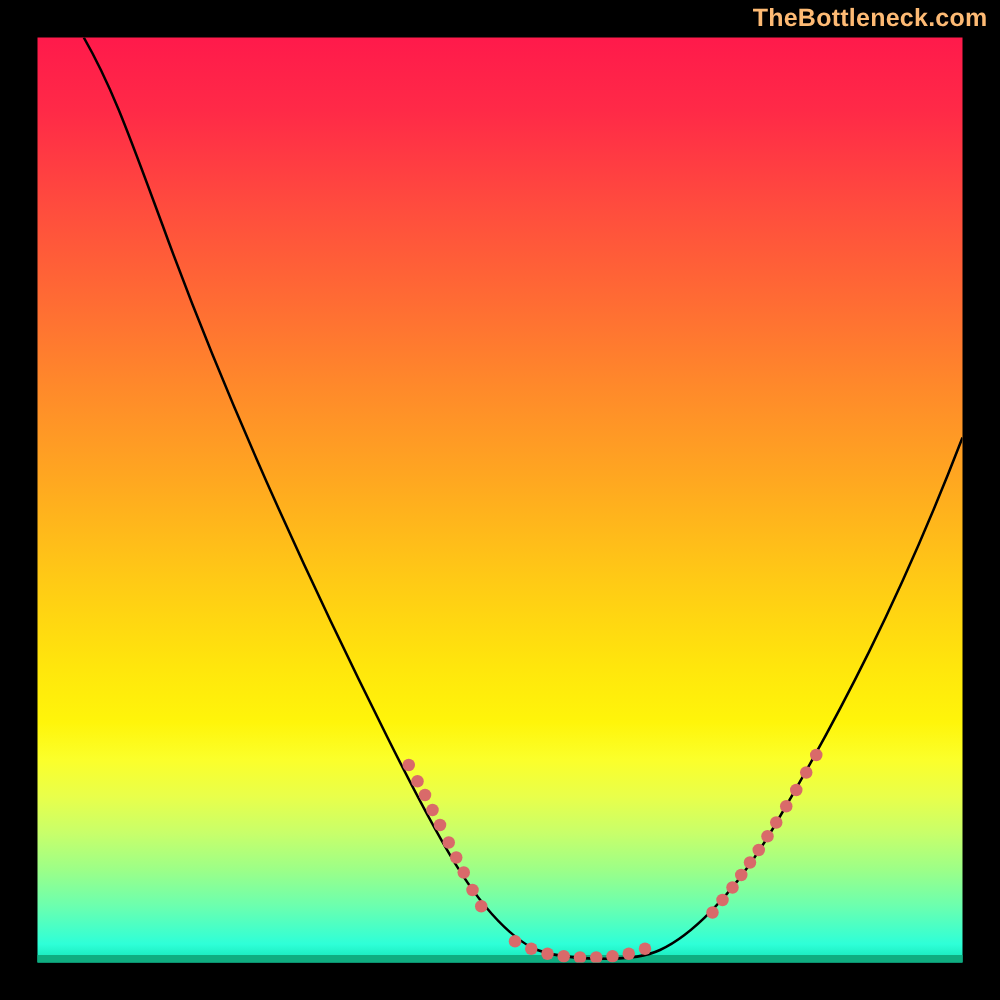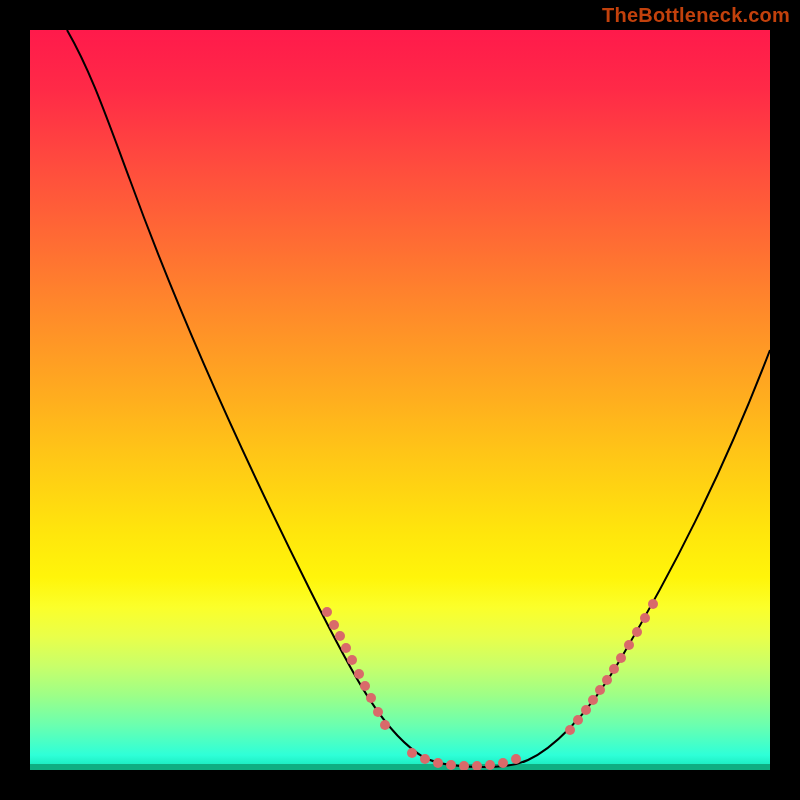--- a/index.html
+++ b/index.html
@@ -8,21 +8,21 @@
     height: 800px;
     background: #000;
     position: relative;
     font-family: Arial, Helvetica, sans-serif;
     overflow: hidden;
   }
   .watermark {
     position: absolute;
     top: 4px;
     right: 10px;
-    color: #c2410c;
+    color: #fdba74;
     font-size: 20px;
     font-weight: 600;
     z-index: 20;
     letter-spacing: 0.2px;
   }
   .plot-frame {
     position: absolute;
     left: 30px;
     top: 30px;
     width: 740px;

